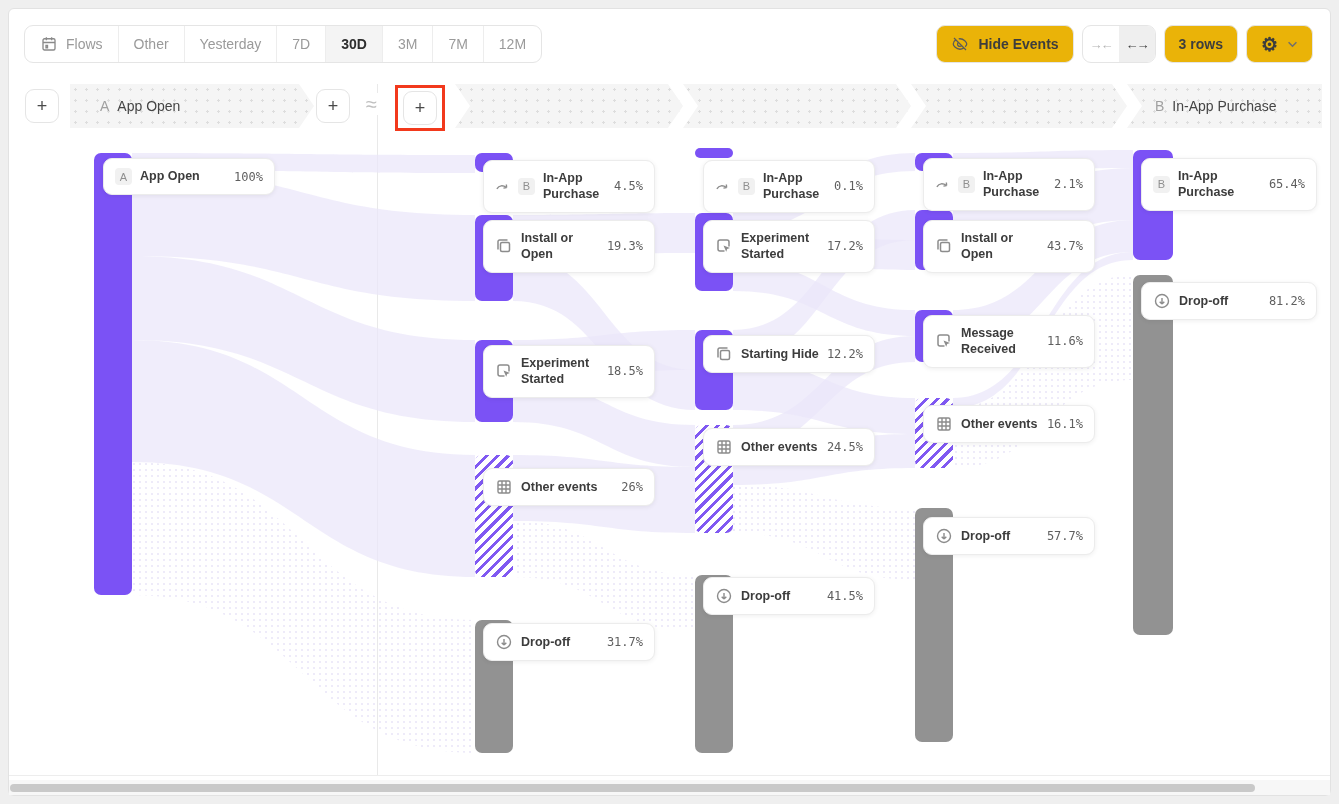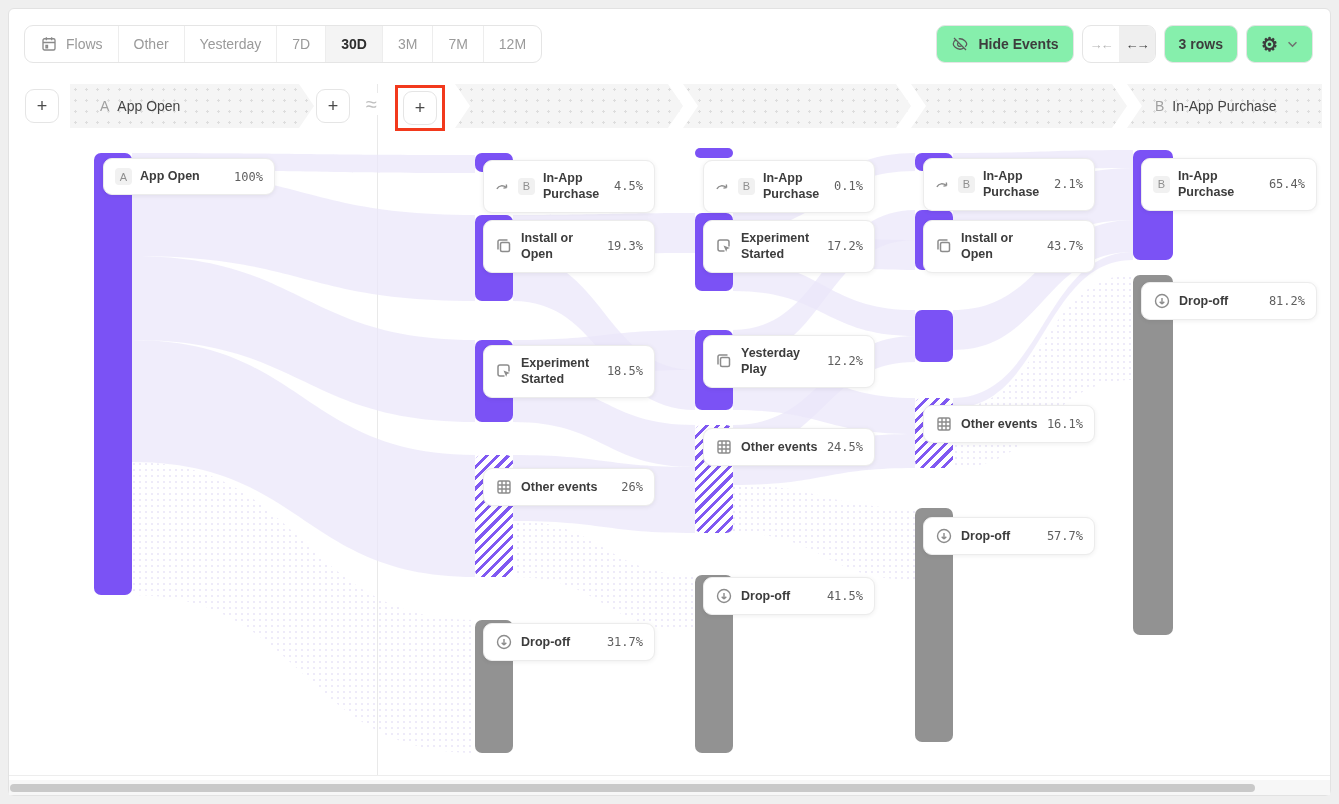--- a/index.html
+++ b/index.html
@@ -11,21 +11,21 @@
 
   
   .toolbar-left { position:absolute; left:24px; top:25px; display:flex; height:38px;
     background:#fff; border:1px solid #e5e5e5; border-radius:9px; overflow:hidden; }
   .date-item { display:flex; align-items:center; gap:8px; padding:0 15px; font-size:14px;
     color:#9a9a9a; border-left:1px solid #ededed; cursor:pointer; white-space:nowrap; }
   .date-item:first-child { border-left:none; }
   .date-item.active { background:#f4f4f4; color:#2e2e2e; font-weight:700; }
   .toolbar-right { position:absolute; right:26px; top:25px; display:flex; gap:8px; align-items:center; }
   .btn { display:flex; align-items:center; gap:9px; height:38px; padding:0 14px;
-    background:#86efac; border:1px solid #e5e5e5; border-radius:9px; font-size:14px;
+    background:#eab308; border:1px solid #e5e5e5; border-radius:9px; font-size:14px;
     color:#3d3d3d; font-weight:600; cursor:pointer; white-space:nowrap; }
   .seg { display:flex; height:38px; border:1px solid #e5e5e5; border-radius:9px; overflow:hidden; background:#fff; }
   .seg-cell { width:36px; display:flex; align-items:center; justify-content:center;
     font-size:13px; color:#b5b5b5; cursor:pointer; letter-spacing:-2px;}
   .seg-cell.active { background:#efefef; color:#3d3d3d; }
   .icon16 { width:18px; height:18px; color:#5a5a5a; flex:none; }
   .gear { font-size:19px; color:#3d3d3d; line-height:1; }
   .chev { width:11px; height:7px; color:#6f6f6f; }
 
   
@@ -288,21 +288,21 @@
         <path d="M8.5 8.5l6.5 2.4-2.8 1-1 2.8z" fill="currentColor" stroke="none"></path>
       </svg>
     <span class="nlabel">Experiment Started</span>
     <span class="npct">17.2%</span>
   </div>
   <div class="card" style="left:703px;top:335px">
     <svg class="nicon" viewBox="0 0 18 18" fill="none" stroke="currentColor" stroke-width="1.5">
         <rect x="5.5" y="5.5" width="9" height="9" rx="1.5"></rect>
         <path d="M3 12.5v-8A1.5 1.5 0 014.5 3h8"></path>
       </svg>
-    <span class="nlabel">Yesterday Play</span>
+    <span class="nlabel">Starting Hide</span>
     <span class="npct">12.2%</span>
   </div>
   <div class="card" style="left:703px;top:428px">
     <svg class="nicon" viewBox="0 0 18 18" fill="none" stroke="currentColor" stroke-width="1.4">
         <rect x="3" y="3" width="12" height="12" rx="1.5"></rect>
         <path d="M3 7h12M3 11h12M7 3v12M11 3v12"></path>
       </svg>
     <span class="nlabel">Other events</span>
     <span class="npct">24.5%</span>
   </div>
@@ -325,20 +325,28 @@
     <span class="npct">2.1%</span>
   </div>
   <div class="card" style="left:923px;top:220px">
     <svg class="nicon" viewBox="0 0 18 18" fill="none" stroke="currentColor" stroke-width="1.5">
         <rect x="5.5" y="5.5" width="9" height="9" rx="1.5"></rect>
         <path d="M3 12.5v-8A1.5 1.5 0 014.5 3h8"></path>
       </svg>
     <span class="nlabel">Install or Open</span>
     <span class="npct">43.7%</span>
   </div>
+  <div class="card" style="left:923px;top:315px">
+    <svg class="nicon" viewBox="0 0 18 18" fill="none" stroke="currentColor" stroke-width="1.5">
+        <path d="M14 9.5V5a2 2 0 00-2-2H5a2 2 0 00-2 2v7a2 2 0 002 2h4.5"></path>
+        <path d="M8.5 8.5l6.5 2.4-2.8 1-1 2.8z" fill="currentColor" stroke="none"></path>
+      </svg>
+    <span class="nlabel">Message Received</span>
+    <span class="npct">11.6%</span>
+  </div>
   <div class="card" style="left:923px;top:405px">
     <svg class="nicon" viewBox="0 0 18 18" fill="none" stroke="currentColor" stroke-width="1.4">
         <rect x="3" y="3" width="12" height="12" rx="1.5"></rect>
         <path d="M3 7h12M3 11h12M7 3v12M11 3v12"></path>
       </svg>
     <span class="nlabel">Other events</span>
     <span class="npct">16.1%</span>
   </div>
   <div class="card" style="left:923px;top:517px">
     <svg class="nicon" viewBox="0 0 18 18" fill="none" stroke="currentColor" stroke-width="1.4">

